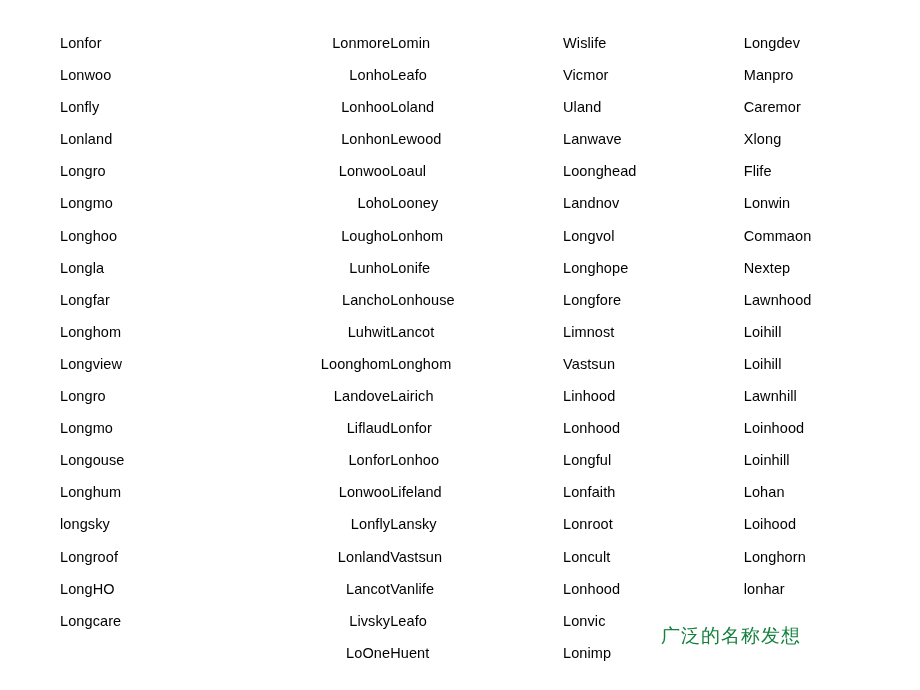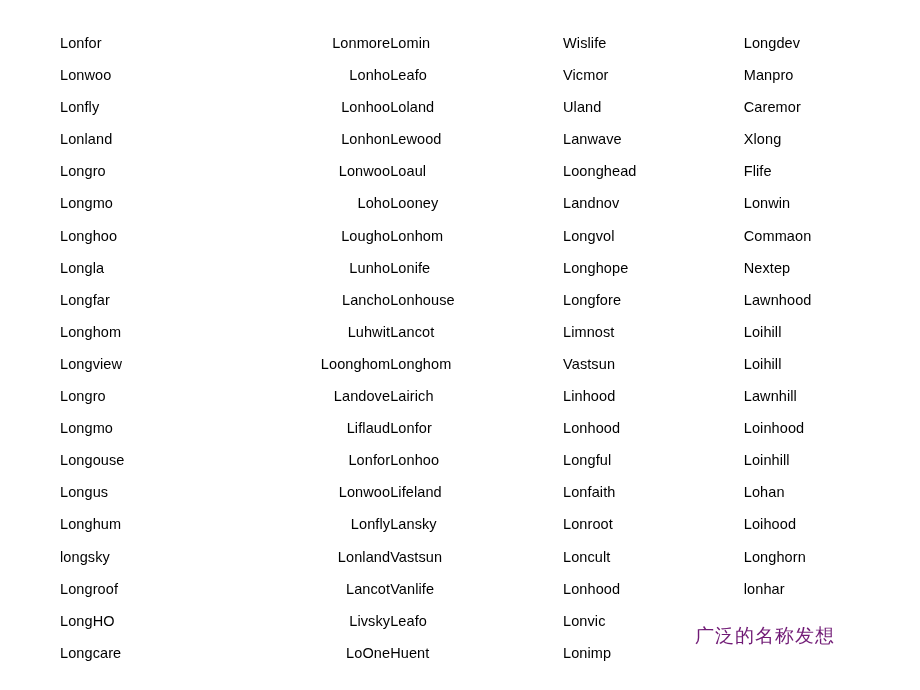--- a/index.html
+++ b/index.html
@@ -51,26 +51,26 @@
     line-height: 32.1px;
     font-size: 14.5px;
     font-family: "Liberation Sans", sans-serif;
     color: #000000;
     white-space: nowrap;
     letter-spacing: 0.1px;
   }
 
   .watermark {
     position: absolute;
-    left: 695px;
+    left: 661px;
     top: 624px;
     font-family: Liberation Serif, serif;
     font-size: 19px;
     line-height: 24px;
-    color: #701a75;
+    color: #15803d;
     white-space: nowrap;
     letter-spacing: 1px;
   }
 </style>
 </head>
 <body>
 
 <div id="name-sheet">
 
   <div class="name-grid">
@@ -83,21 +83,20 @@
       <div class="name-cell">Longro</div>
       <div class="name-cell">Longmo</div>
       <div class="name-cell">Longhoo</div>
       <div class="name-cell">Longla</div>
       <div class="name-cell">Longfar</div>
       <div class="name-cell">Longhom</div>
       <div class="name-cell">Longview</div>
       <div class="name-cell">Longro</div>
       <div class="name-cell">Longmo</div>
       <div class="name-cell">Longouse</div>
-      <div class="name-cell">Longus</div>
       <div class="name-cell">Longhum</div>
       <div class="name-cell">longsky</div>
       <div class="name-cell">Longroof</div>
       <div class="name-cell">LongHO</div>
       <div class="name-cell">Longcare</div>
     </div>
 
     <div class="name-column col-1">
       <div class="name-cell">Lonmore</div>
       <div class="name-cell">Lonho</div>

